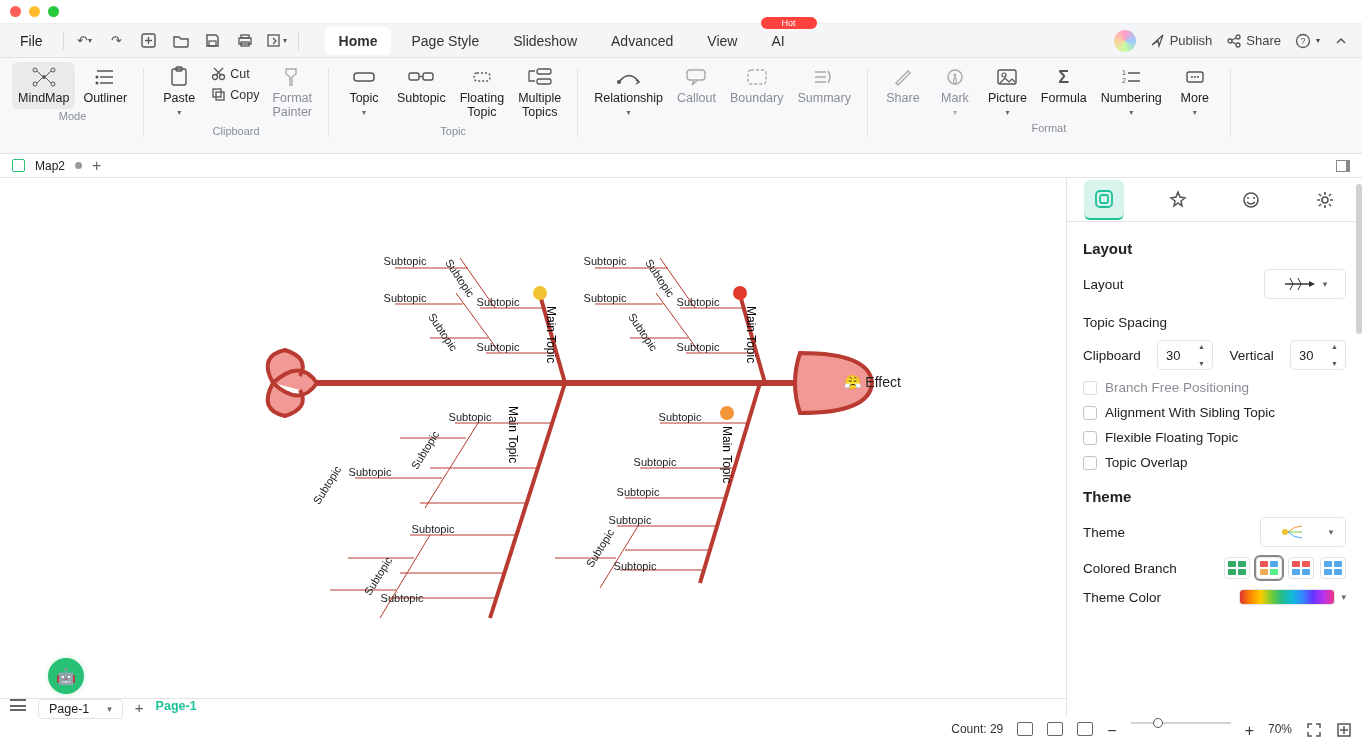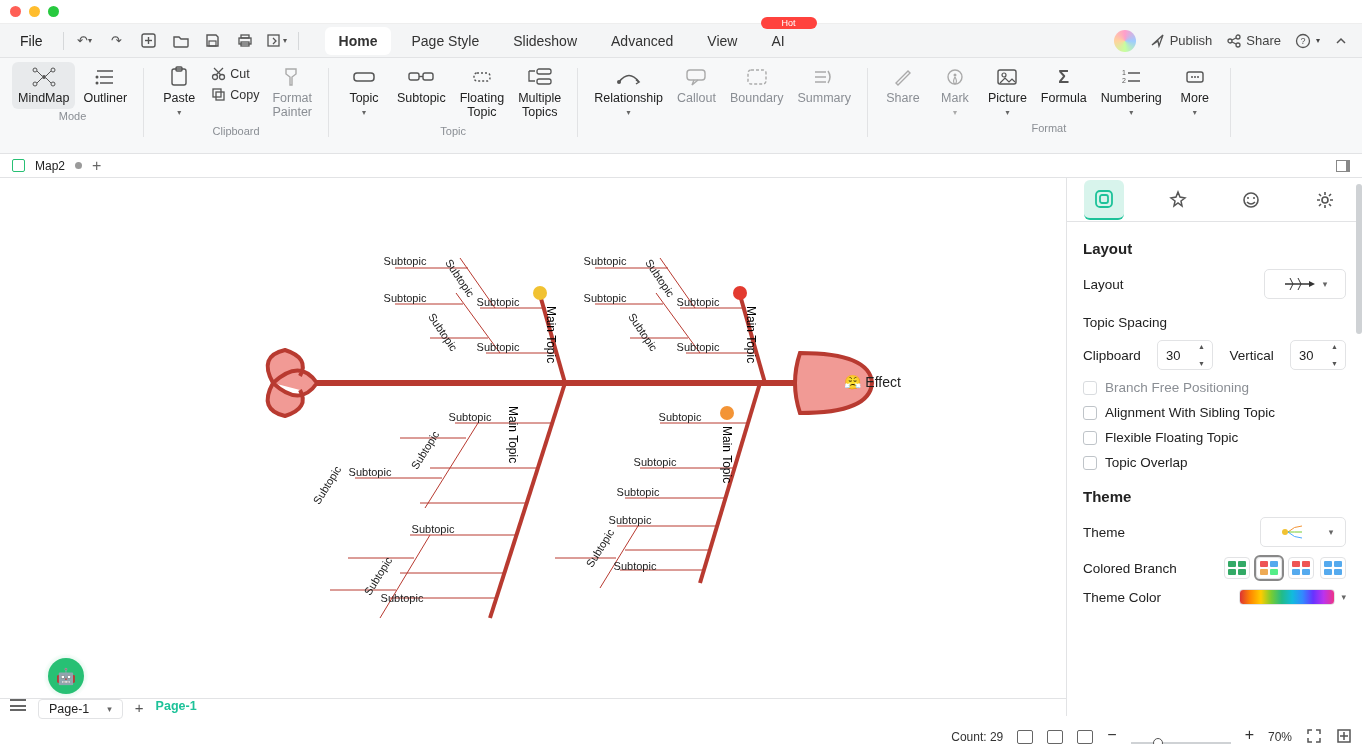--- a/index.html
+++ b/index.html
@@ -92,21 +92,21 @@
   .swatch .bars span{border-radius:1px;}
   .color-strip{height:16px;border:1px solid var(--border);border-radius:4px;background:linear-gradient(90deg,#d33,#f80,#fc0,#7c3,#2b8,#1bd,#38f,#63f,#b3e,#e38);}
   
   .pagebar{position:absolute;left:0;right:296px;bottom:22px;height:24px;border-top:1px solid var(--border);display:flex;align-items:flex-start;gap:12px;padding:0 10px;background:#fff;font-size:12.5px;}
   .pagebar .menu-ic{width:16px;height:12px;border-top:2px solid #666;border-bottom:2px solid #666;position:relative;}
   .pagebar .menu-ic::after{content:"";position:absolute;left:0;right:0;top:4px;height:2px;background:#666;}
   .pagebar .pgsel{border:1px solid var(--border);border-radius:4px;padding:2px 10px;display:flex;align-items:center;gap:18px;}
   .pagebar .plus{font-size:15px;color:#555;}
   .pagebar .pgname{color:var(--accent);font-weight:600;}
   
-  .statusbar{position:absolute;bottom:0;left:0;right:0;height:22px;background:#fff;display:flex;align-items:flex-end;justify-content:flex-end;gap:14px;padding:0 10px;font-size:12px;color:#333;}
+  .statusbar{position:absolute;bottom:0;left:0;right:0;height:22px;background:#fff;display:flex;align-items:flex-start;justify-content:flex-end;gap:14px;padding:0 10px;font-size:12px;color:#333;}
   .statusbar .s-ic{width:16px;height:14px;border:1.5px solid #666;border-radius:2px;}
   .statusbar .slider{position:relative;width:100px;height:2px;background:#cfd2d5;}
   .statusbar .slider .knob{position:absolute;top:-4px;left:22%;width:10px;height:10px;border-radius:50%;background:#fff;border:1.5px solid #555;}
   svg{display:block;}
 </style>
 </head>
 <body>
 
 <div class="titlebar">
   <div class="traffic">

